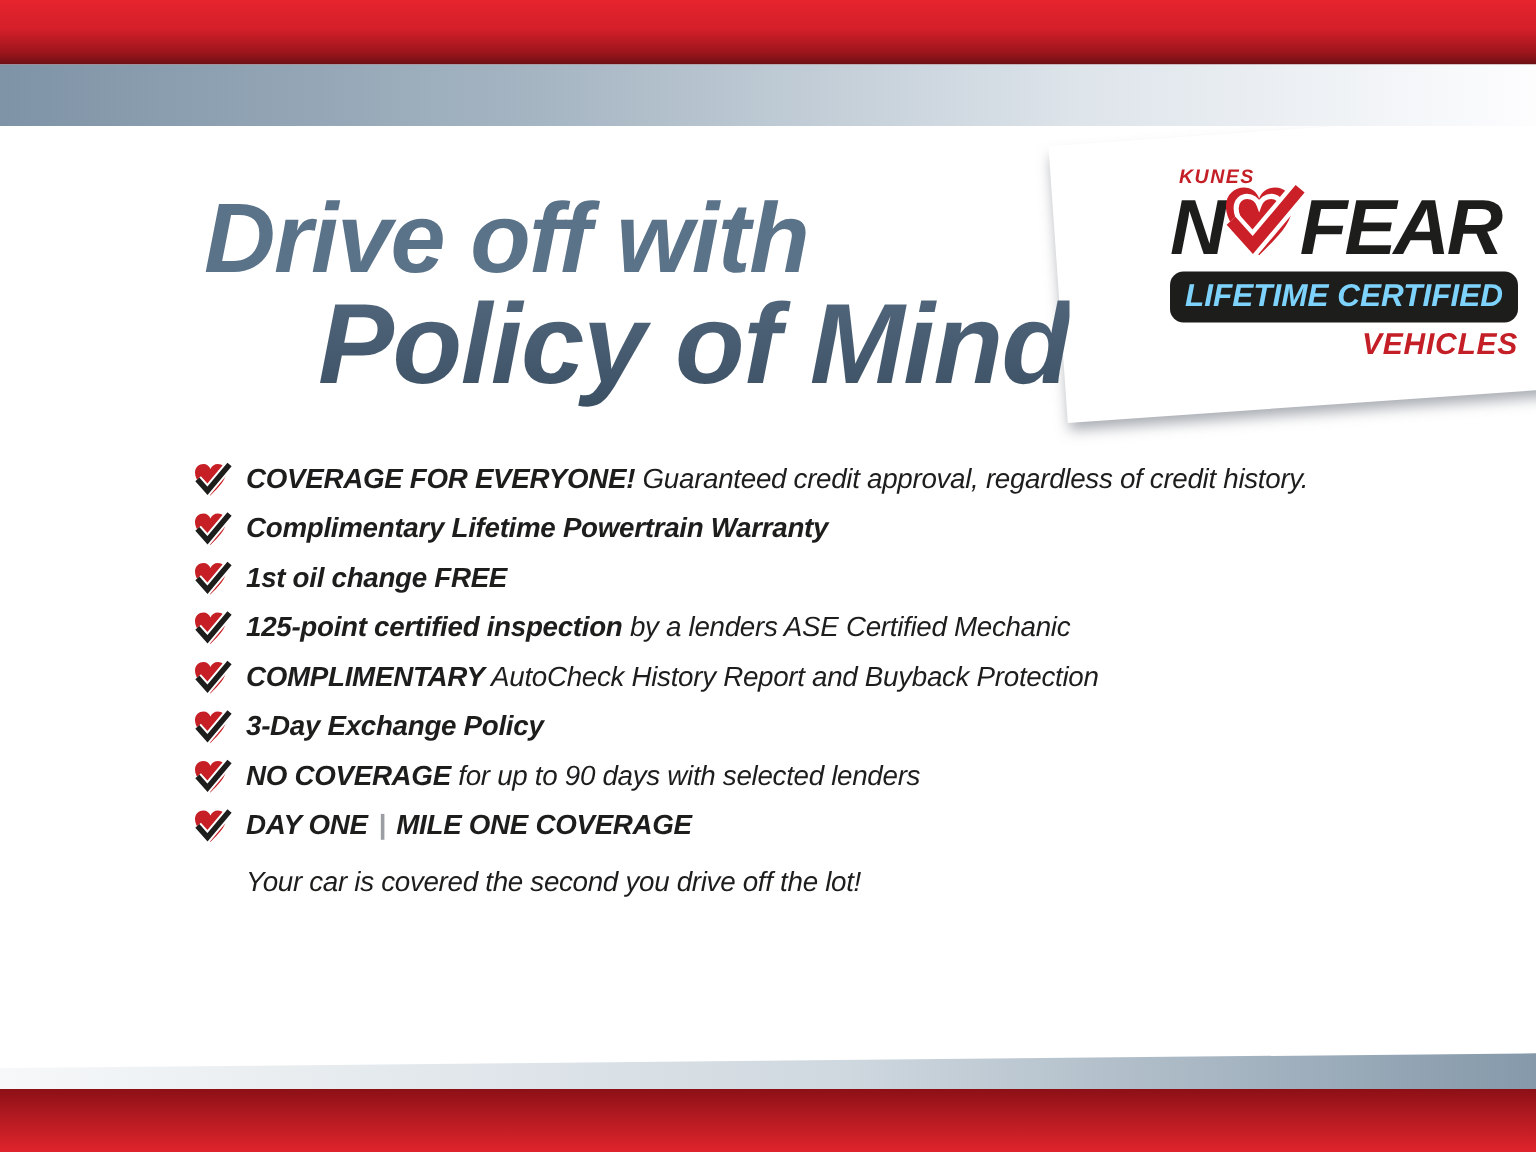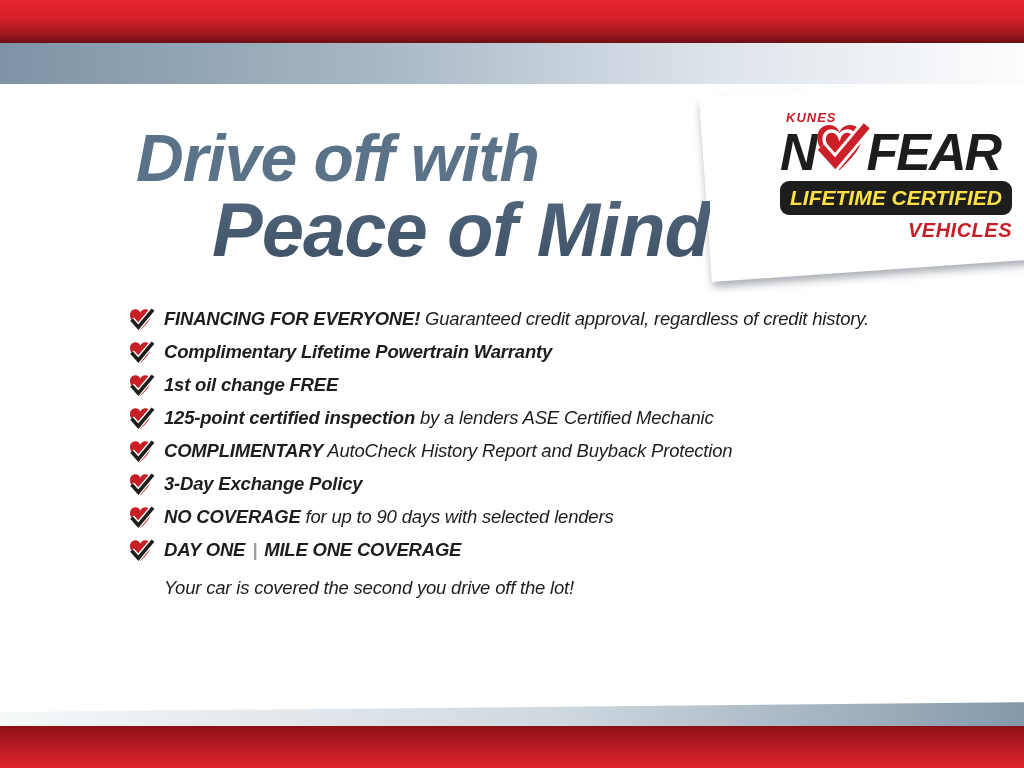--- a/index.html
+++ b/index.html
@@ -35,21 +35,21 @@
   .headline.line2{left:212px;top:186px;font-size:76px;font-weight:bold;
     background:linear-gradient(to bottom,#54697e 0%,#3c5064 100%);
     -webkit-background-clip:text;background-clip:text;color:transparent;}
   
   .logo{position:absolute;left:780px;top:110px;width:232px;z-index:2;font-style:italic;}
   .logo-kunes{color:var(--accent);font-weight:bold;font-size:13px;letter-spacing:1px;margin-left:6px;}
   .logo-nofear{display:flex;align-items:center;height:58px;margin-top:-2px;}
   .logo-nofear .big{font-size:52px;font-weight:bold;color:var(--ink);letter-spacing:-2px;line-height:1;}
   .logo-heart{width:58px;height:52px;margin:-8px -4px 0 -3px;
     --heart:#cc2028;--tick:#cc2028;--tickout:#ffffff;--inner:#ffffff;}
-  .logo-banner{background:var(--ink);color:#fde047;font-weight:bold;font-size:21px;
+  .logo-banner{background:var(--ink);color:#7dd3fc;font-weight:bold;font-size:21px;
     border-radius:9px;padding:5px 8px;text-align:center;letter-spacing:0px;white-space:nowrap;}
   .logo-vehicles{color:var(--accent);font-weight:bold;font-size:20px;text-align:right;
     margin-top:4px;letter-spacing:0.5px;}
   
   .benefits{position:absolute;left:128px;top:308px;width:820px;z-index:2;}
   .benefit-row{display:flex;align-items:flex-start;margin-bottom:9px;}
   .bullet-icon{width:27px;height:24px;flex-shrink:0;margin-top:0px;
     --heart:#c62026;--tick:#1d1d1b;--tickout:#ffffff;--inner:transparent;}
   .benefit-text{font-style:italic;font-size:18.5px;line-height:22px;letter-spacing:-0.2px;
     margin-left:9px;}
@@ -74,42 +74,42 @@
 </svg>
 
 <div class="bar bar-top-red"></div>
 <div class="bar bar-top-silver"></div>
 <div class="bar bar-bottom-silver"></div>
 <div class="bar bar-bottom-red"></div>
 
 <div class="logo-card"></div>
 
 <div class="headline line1">Drive off with</div>
-<div class="headline line2">Peace of Mind</div>
+<div class="headline line2">Policy of Mind</div>
 
 <div class="logo">
   <div class="logo-kunes">KUNES</div>
   <div class="logo-nofear">
     <span class="big">N</span>
     <svg class="logo-heart">
         <use href="#hc"></use>
       </svg>
     <span class="big">FEAR</span>
   </div>
   <div class="logo-banner">LIFETIME CERTIFIED</div>
   <div class="logo-vehicles">VEHICLES</div>
 </div>
 
 <div class="benefits">
   <div class="benefit-row">
     <svg class="bullet-icon">
         <use href="#hc"></use>
       </svg>
     <div class="benefit-text">
-      <span class="b-bold">FINANCING FOR EVERYONE!</span><span class="b-reg"> Guaranteed credit approval, regardless of credit history.</span>
+      <span class="b-bold">COVERAGE FOR EVERYONE!</span><span class="b-reg"> Guaranteed credit approval, regardless of credit history.</span>
       
     </div>
   </div>
 
   <div class="benefit-row">
     <svg class="bullet-icon">
         <use href="#hc"></use>
       </svg>
     <div class="benefit-text">
       <span class="b-bold">Complimentary Lifetime Powertrain Warranty</span><span class="b-reg"></span>

